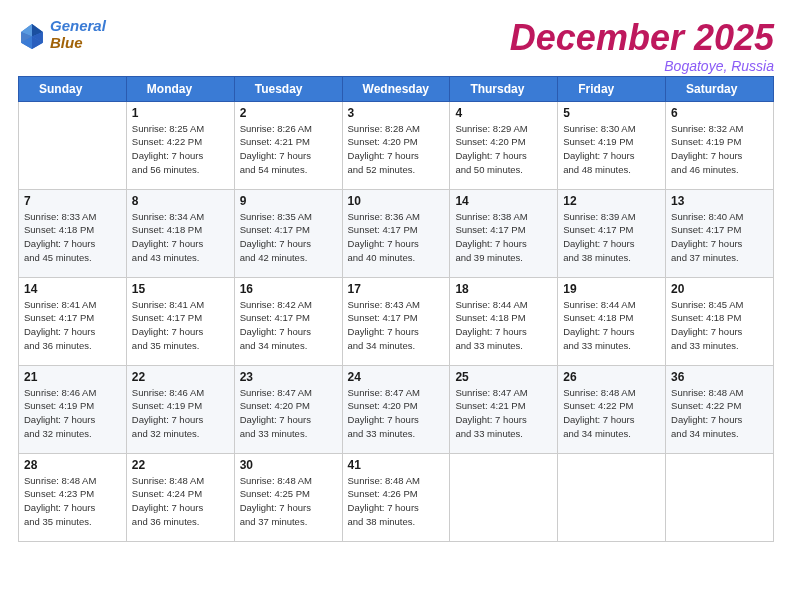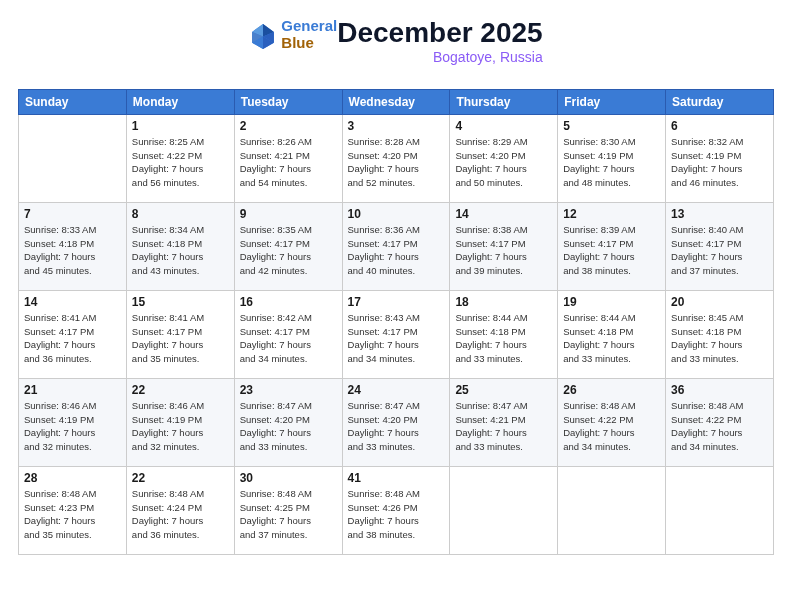--- a/index.html
+++ b/index.html
@@ -11,57 +11,58 @@
       overflow: hidden;
     }
     .page {
       width: 792px;
       height: 612px;
       padding: 18px 18px 10px 18px;
       background: #fff;
     }
     .header {
       display: flex;
-      justify-content: center;
+      justify-content: space-between;
       align-items: flex-start;
-      margin-bottom: 24px;
+      margin-bottom: 2px;
+      font-style: italic;
     }
     .logo {
       display: flex;
       align-items: center;
     }
     .logo-icon {
       width: 28px;
       height: 28px;
       margin-right: 4px;
     }
     .title-area {
       text-align: right;
     }
     .month-title {
-      font-size: 28px;
+      font-size: 36px;
       font-weight: bold;
-      color: #0f172a;
+      color: #be185d;
       line-height: 1.1;
     }
     .location {
       font-size: 14px;
       color: #8b5cf6;
     }
     .calendar {
       width: 100%;
       border-collapse: collapse;
       border: 1px solid #ccc;
     }
     .calendar th {
       background: #3a7bd5;
       color: #fff;
       font-size: 12px;
       font-weight: bold;
-      padding: 5px 6px;
+      padding: 5px 20px;
       text-align: left;
       border: 1px solid #2a5bb0;
     }
     .calendar td {
       vertical-align: top;
       border: 1px solid #ccc;
       padding: 4px 5px;
       width: calc(100%/7);
       height: 88px;
       background: #fff;

